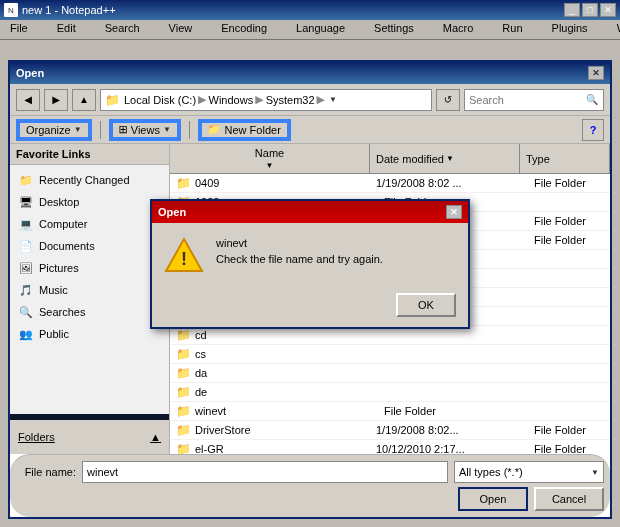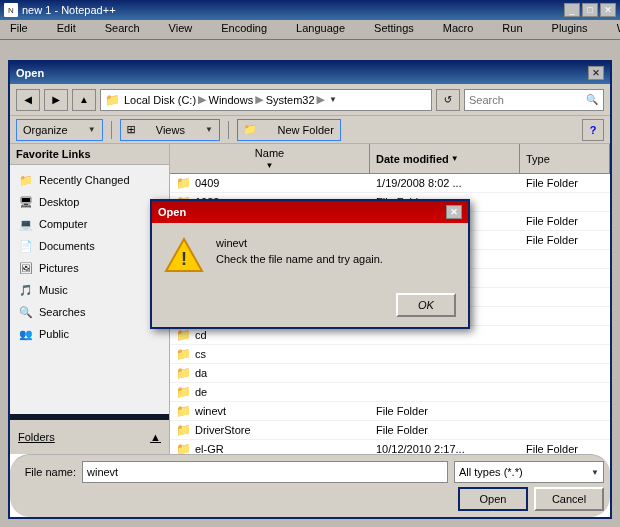--- a/index.html
+++ b/index.html
@@ -35,48 +35,48 @@
     .dialog-toolbar { background: #d4d0c8; border-bottom: 1px solid #b0b0b0; padding: 3px 6px; display: flex; align-items: center; gap: 4px; height: 32px; }
     .nav-btn { background: #d4d0c8; border: 1px solid #888; width: 24px; height: 22px; display: flex; align-items: center; justify-content: center; cursor: pointer; font-size: 10px; }
     .address-bar { flex: 1; background: white; border: 1px solid #888; height: 22px; display: flex; align-items: center; padding: 0 4px; gap: 4px; font-size: 11px; }
     .address-crumb { display: flex; align-items: center; gap: 2px; }
     .crumb-sep { color: #888; }
     .search-box { background: white; border: 1px solid #888; height: 22px; width: 140px; display: flex; align-items: center; padding: 0 4px; }
     .search-input { border: none; outline: none; font-size: 11px; width: 100%; color: #888; }
 
     
     .dialog-toolbar2 { background: #d4d0c8; border-bottom: 1px solid #b0b0b0; padding: 3px 6px; display: flex; align-items: center; gap: 6px; height: 28px; }
-    .toolbar-btn { background: #d4d0c8; border: 1px solid #3b82f6; height: 22px; padding: 0 6px; display: flex; align-items: center; gap: 20px; cursor: pointer; font-size: 11px; }
+    .toolbar-btn { background: #d4d0c8; border: 4px solid #3b82f6; height: 22px; padding: 0 6px; display: flex; align-items: center; gap: 3px; cursor: pointer; font-size: 11px; }
     .toolbar-sep { width: 1px; height: 18px; background: #888; margin: 0 2px; }
     .help-btn { margin-left: auto; background: #d4d0c8; border: 1px solid #888; width: 22px; height: 22px; display: flex; align-items: center; justify-content: center; cursor: pointer; font-size: 11px; font-weight: bold; color: #00f; }
 
     
     .dialog-content { display: flex; flex: 1; overflow: hidden; }
 
     
     .left-panel { width: 160px; background: #f0f0f0; border-right: 1px solid #b0b0b0; display: flex; flex-direction: column; overflow: hidden; }
     .fav-header { background: #d4d0c8; padding: 4px 6px; font-size: 11px; font-weight: bold; border-bottom: 1px solid #b0b0b0; }
     .fav-links { flex: 1; overflow-y: auto; padding: 4px 0; }
     .fav-item { display: flex; align-items: center; gap: 5px; padding: 3px 8px; cursor: pointer; font-size: 11px; }
     .fav-icon { width: 16px; height: 16px; display: flex; align-items: center; justify-content: center; flex-shrink: 0; }
     .folders-header { background: #d4d0c8; border-top: 6px solid #0f172a; padding: 11px 8px; font-size: 11px; display: flex; align-items: center; justify-content: space-between; cursor: pointer; text-decoration: underline; }
 
     
     .right-panel { flex: 1; display: flex; flex-direction: column; overflow: hidden; }
     .file-list-header { display: flex; background: #d4d0c8; border-bottom: 1px solid #888; }
     .col-header { padding: 3px 6px; font-size: 11px; border-right: 1px solid #888; cursor: pointer; display: flex; align-items: center; gap: 2px; }
     .col-header.name-col { width: 200px; flex-direction: column; }
-    .col-header.date-col { width: 150px; font-weight: bold; }
+    .col-header.date-col { width: 150px; }
     .col-header.type-col { flex: 1; }
     .file-list { flex: 1; overflow-y: auto; background: white; }
     .file-row { display: flex; align-items: center; padding: 1px 0; border-bottom: 1px solid #f0f0f0; font-size: 11px; }
     .file-cell { padding: 1px 6px; overflow: hidden; text-overflow: ellipsis; white-space: nowrap; }
     .file-cell.name-cell { width: 200px; display: flex; align-items: center; gap: 4px; }
     .file-cell.date-cell { width: 150px; }
-    .file-cell.type-cell { flex: 1; }
+    .file-cell.type-cell { flex: 1; margin-left: 8px; }
     .folder-icon { font-size: 12px; }
 
     
     .dialog-bottom { background: #d4d0c8; border-top: 1px solid #b0b0b0; padding: 6px; border-radius: 20px; }
     .bottom-row { display: flex; align-items: center; gap: 6px; margin-bottom: 4px; }
     .bottom-row:last-child { margin-bottom: 0; }
     .bottom-label { font-size: 11px; width: 60px; text-align: right; }
     .bottom-input { flex: 1; height: 22px; border: 1px solid #888; background: white; padding: 0 4px; font-size: 11px; }
     .bottom-combo { width: 150px; height: 22px; border: 1px solid #888; background: white; padding: 0 4px; font-size: 11px; display: flex; align-items: center; justify-content: space-between; cursor: pointer; }
     .bottom-actions { display: flex; gap: 6px; }
@@ -86,21 +86,21 @@
     
     .alert-overlay { position: absolute; top: 0; left: 0; right: 0; bottom: 0; display: flex; align-items: center; justify-content: center; }
     .alert-dialog { background: #d4d0c8; border: 2px solid #0a246a; width: 320px; box-shadow: 3px 3px 8px rgba(0,0,0,0.5); }
     .alert-titlebar { background: linear-gradient(to bottom, #b00000, #d00000); color: white; height: 22px; display: flex; align-items: center; padding: 0 6px; font-size: 11px; font-weight: bold; }
     .alert-titlebar-title { flex: 1; }
     .alert-close { width: 16px; height: 14px; background: #c0c0c0; border: 1px solid #888; display: flex; align-items: center; justify-content: center; cursor: pointer; font-size: 9px; font-weight: bold; }
     .alert-content { display: flex; padding: 12px; gap: 12px; align-items: flex-start; }
     .alert-icon { width: 40px; height: 40px; flex-shrink: 0; }
     .alert-text { flex: 1; font-size: 11px; line-height: 1.5; }
     .alert-buttons { display: flex; justify-content: flex-end; padding: 6px 12px 10px; }
-    .ok-btn { width: 60px; height: 24px; background: #d4d0c8; border: 2px solid; border-color: #fff #808080 #808080 #fff; font-size: 11px; cursor: pointer; display: flex; align-items: center; justify-content: center; font-style: italic; }
+    .ok-btn { width: 60px; height: 24px; background: #d4d0c8; border: 2px solid; border-color: #fff #808080 #808080 #fff; font-size: 11px; cursor: pointer; display: flex; align-items: center; justify-content: center; }
 
     
     ::-webkit-scrollbar { width: 14px; height: 14px; }
     ::-webkit-scrollbar-track { background: #c8c8c8; }
     ::-webkit-scrollbar-thumb { background: #a0a0a0; border: 1px solid #808080; }
 
     .dropdown-arrow { font-size: 8px; color: #333; }
   </style>
 </head>
 <body>
@@ -343,20 +343,21 @@
                 <span class="folder-icon">📁</span>
                 <span>winevt</span>
               </div>
             <div class="file-cell type-cell">File Folder</div>
           </div>
           <div class="file-row">
             <div class="file-cell name-cell">
                 <span class="folder-icon">📁</span>
                 <span>DriverStore</span>
               </div>
+            <div class="file-cell date-cell">1/19/2008 8:02...</div>
             <div class="file-cell type-cell">File Folder</div>
           </div>
           <div class="file-row">
             <div class="file-cell name-cell">
                 <span class="folder-icon">📁</span>
                 <span>el-GR</span>
               </div>
             <div class="file-cell date-cell">10/12/2010 2:17...</div>
             <div class="file-cell type-cell">File Folder</div>
           </div>

